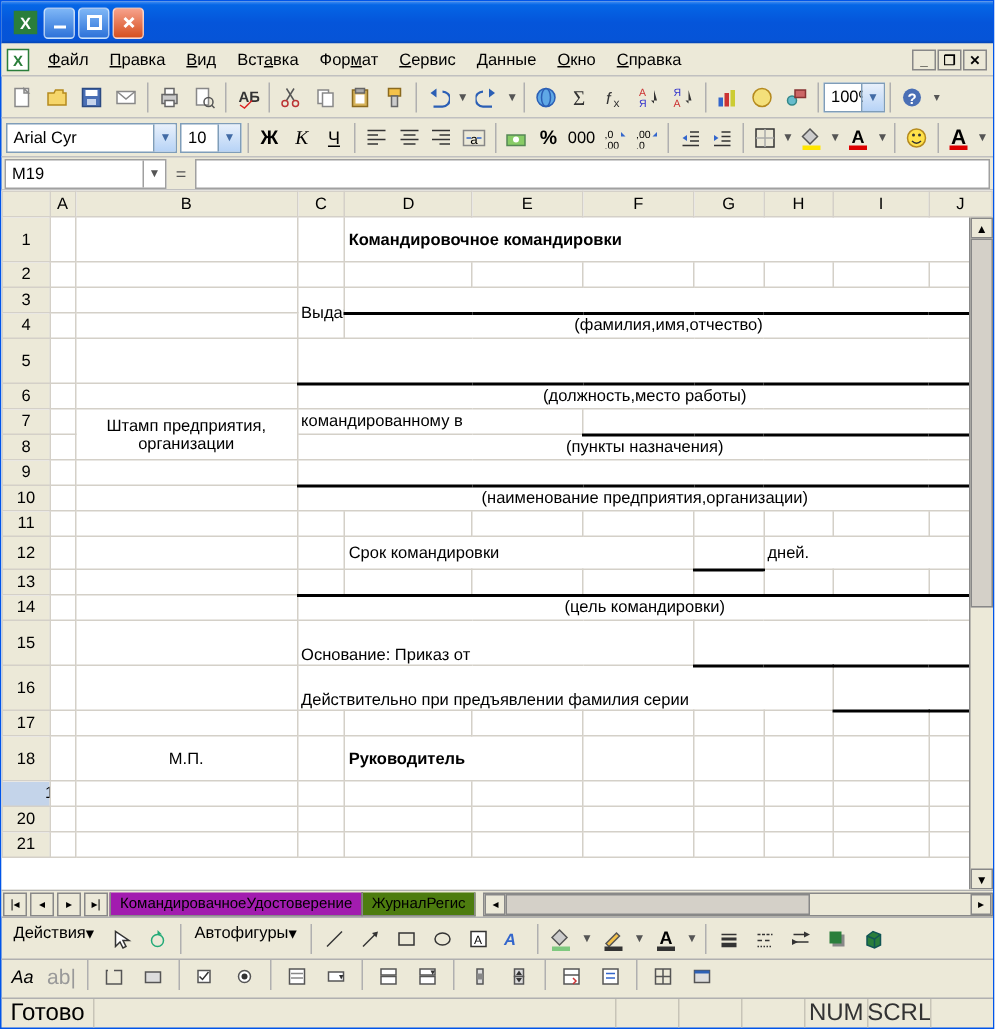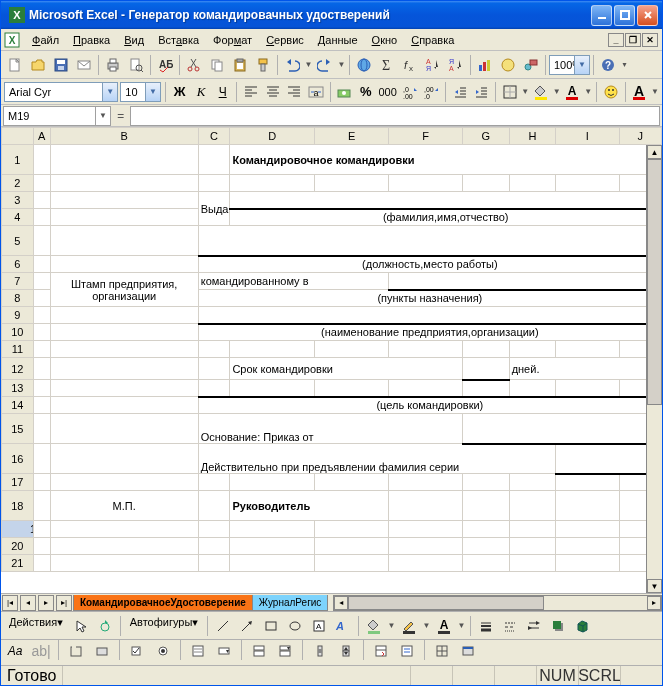--- a/index.html
+++ b/index.html
@@ -40,22 +40,22 @@
   th.corner{background:#ece9d8;border:1px solid #b0b0b0;width:30px;}
   .docTitle{font-weight:bold;font-size:15px;font-family:Arial;text-align:left;}
   .lbl{font-family:Arial;font-size:12px;}
   .ctr{text-align:center;}
   .uline{border-bottom:2px solid #000 !important;}
   .rowH-tall{height:30px !important;}
   .rowH-med{height:22px !important;}
   .rowH-sm{height:14px !important;}
   .tabsbar{height:18px;background:#ece9d8;display:flex;align-items:center;border-top:1px solid #b0b0b0;}
   .navbtn{width:16px;height:16px;border:1px solid #888;margin:0 1px;display:flex;align-items:center;justify-content:center;font-size:8px;background:#ece9d8;}
-  .tab{height:16px;border:1px solid #888;border-top:none;padding:0 6px;font-size:10px;background:#7dd3fc;margin-right:-1px;display:flex;align-items:center;}
-  .tab.active{background:#f97316;font-weight:bold;}
+  .tab{height:16px;border:1px solid #888;border-top:none;padding:0 6px;font-size:10px;background:#4d7c0f;margin-right:-1px;display:flex;align-items:center;}
+  .tab.active{background:#a21caf;font-weight:normal;}
   .hscroll{flex:1;height:16px;border:1px solid #888;margin-left:6px;background:#ece9d8;position:relative;}
   .hscroll .thumb{position:absolute;left:14px;top:0;bottom:0;width:60%;background:#d4d0c8;border:1px solid #888;}
   .hscroll .ab{position:absolute;top:0;bottom:0;width:14px;border:1px solid #888;background:#ece9d8;display:flex;align-items:center;justify-content:center;font-size:8px;}
   .vscrollhost{position:absolute;right:0;top:18px;bottom:0;width:16px;border-left:1px solid #888;background:#ece9d8;}
   .vscrollhost .ab{position:absolute;left:0;right:0;height:14px;border:1px solid #888;display:flex;align-items:center;justify-content:center;font-size:8px;background:#ece9d8;}
   .vscrollhost .thumb{position:absolute;left:0;right:0;top:14px;height:55%;background:#d4d0c8;border:1px solid #888;}
   .bottombar{height:28px;border-top:1px solid #b0b0b0;display:flex;align-items:center;padding:0 3px;gap:2px;overflow:hidden;}
   .bottombar2{height:26px;border-top:1px solid #b0b0b0;display:flex;align-items:flex-start;padding:0 3px;gap:4px;overflow:hidden;}
   .statusbar{height:20px;border-top:1px solid #b0b0b0;display:flex;align-items:center;font-size:16px;}
   .statusbar .cell{padding:0 6px;border-right:1px solid #c7c4b7;height:100%;display:flex;align-items:center;}
@@ -69,23 +69,20 @@
 </head>
 <body>
 <div class="window">
 
 <div class="titlebar">
   <span class="logo">
     <svg width="16" height="16">
           <rect width="16" height="16" fill="#2a7e3b"></rect>
           <text x="8" y="12" font-size="11" font-family="Arial" fill="#fff" text-anchor="middle" font-weight="bold">X</text>
         </svg>
-  </span>
-  <span class="title">
-    <span>Microsoft Excel</span> - <span>Генератор командировачных удостверений</span>
   </span>
   <div class="winbtns">
     <div class="winbtn min">
           <svg width="10" height="10">
             <rect x="1" y="7" width="8" height="2" fill="#fff"></rect>
           </svg>
         </div>
     <div class="winbtn max">
           <svg width="10" height="10">
             <rect x="1" y="1" width="8" height="8" fill="none" stroke="#fff" stroke-width="2"></rect>

